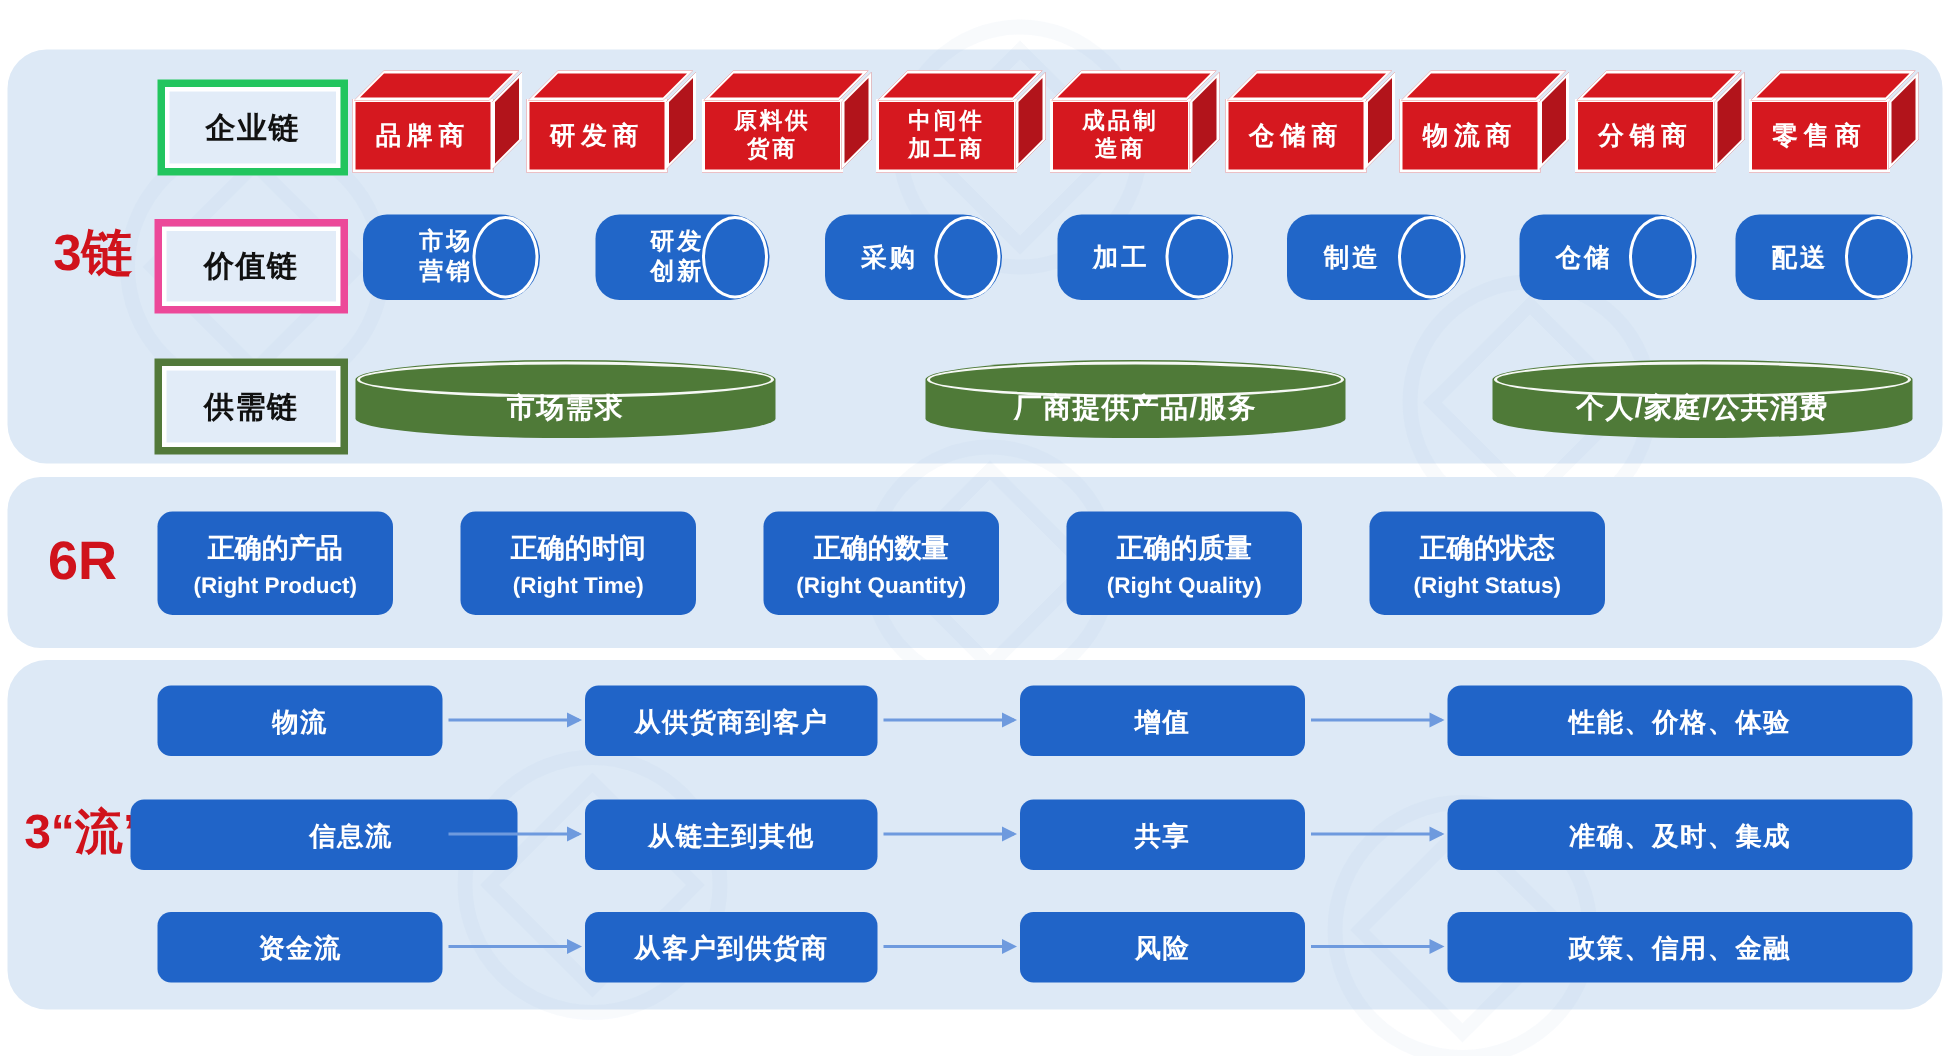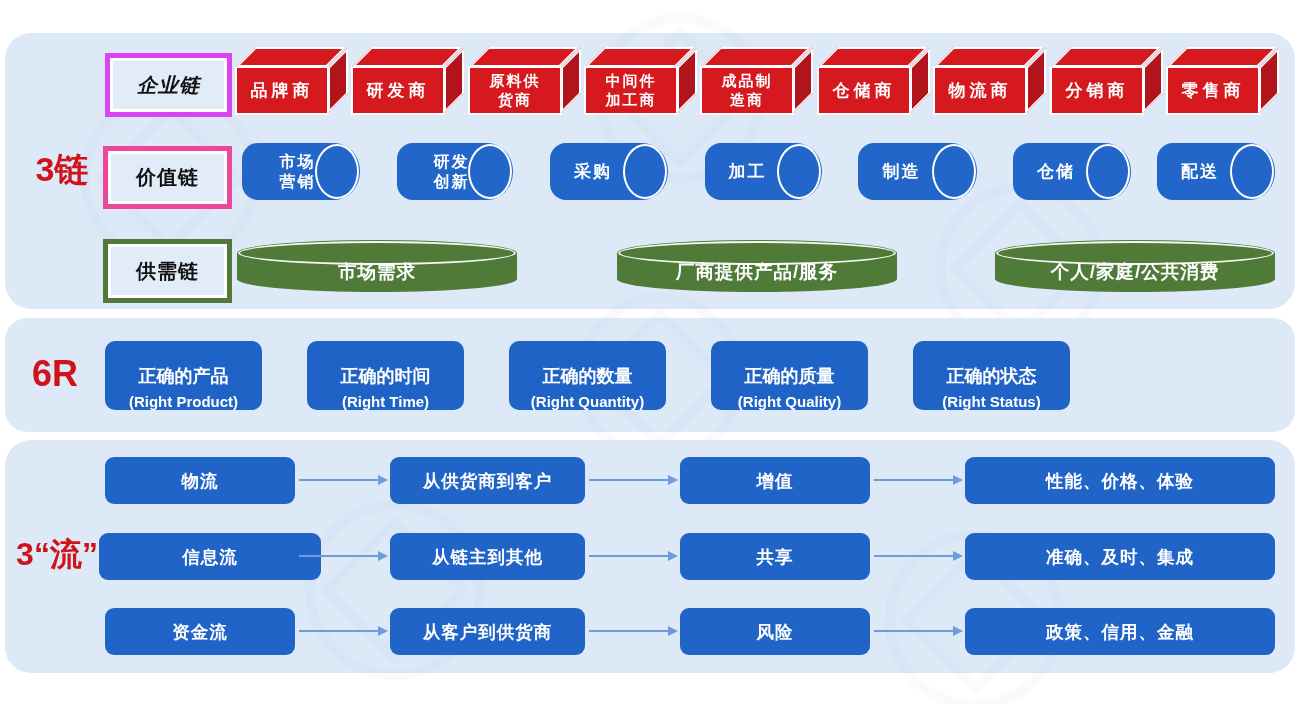--- a/index.html
+++ b/index.html
@@ -17,21 +17,21 @@
   .wm::before{content:"";position:absolute;left:50%;top:50%;width:55%;height:55%;
     border:9px solid #8fb0d6;transform:translate(-50%,-50%) rotate(45deg);}
 
   
   .sec-label{position:absolute;color:#d0121b;font-weight:bold;text-align:center;line-height:1;}
 
   
   .tag{position:absolute;background:#e2ecf8;box-shadow:inset 0 0 0 3px #fff;
     display:flex;align-items:center;justify-content:center;
     font-size:20px;font-weight:bold;color:#111;letter-spacing:1px;}
-  .tag-red{border:5px solid #d946ef;font-style:italic;}
+  .tag-red{border:5px solid #22c55e;}
   .tag-blue{border:5px solid #ec4899;}
   .tag-green{border:5px solid #52793a;}
 
   
   .rbox{position:absolute;width:94px;height:49px;background:#d6181f;border:2px solid #fff;
     box-sizing:border-box;display:flex;align-items:center;justify-content:center;
     color:#fff;font-weight:bold;text-align:center;}
   .rbox::before{content:"";position:absolute;left:9px;top:-21px;width:100%;height:20px;
     background:#d6181f;border:2px solid #fff;box-sizing:border-box;transform:skewX(-45deg);}
   .rbox::after{content:"";position:absolute;right:-21px;top:-10px;width:20px;height:100%;
@@ -52,21 +52,21 @@
   
   .disk{position:absolute;height:52px;background:#4f7a38;border-radius:50%/13px;
     display:flex;align-items:center;justify-content:center;
     color:#fff;font-weight:bold;font-size:18.5px;letter-spacing:1px;}
   .disk::before{content:"";position:absolute;left:1px;right:1px;top:1px;height:24px;
     border:2px solid rgba(255,255,255,.95);border-radius:50%;box-sizing:border-box;}
   .disk .t{position:relative;margin-top:10px;}
 
   
   .r6{position:absolute;width:157px;height:69px;background:#2063c6;border-radius:10px;
-    display:flex;flex-direction:column;align-items:center;justify-content:flex-end;gap:5px;
+    display:flex;flex-direction:column;align-items:center;justify-content:center;gap:5px;
     color:#fff;font-weight:bold;text-align:center;}
   .r6 .cn{font-size:18px;}
   .r6 .en{font-size:15px;}
 
   
   .fbox{position:absolute;height:47px;background:#2064c8;border-radius:9px;
     display:flex;align-items:center;justify-content:center;
     color:#fff;font-weight:bold;font-size:17.5px;letter-spacing:1px;}
 
   
@@ -198,21 +198,21 @@
     </div>
   <div class="arrow" style="left:589px;top:479px;width:87px;"></div>
   <div class="fbox" style="left:680px;top:457px;width:190px;">
       <span>增值</span>
     </div>
   <div class="arrow" style="left:874px;top:479px;width:87px;"></div>
   <div class="fbox" style="left:965px;top:457px;width:310px;">
       <span>性能、价格、体验</span>
     </div>
 
-  <div class="fbox" style="left:99px;top:533px;width:222px;">
+  <div class="fbox" style="left:87px;top:533px;width:222px;padding-left:36px;">
       <span>信息流</span>
     </div>
   <div class="arrow" style="left:299px;top:555px;width:87px;"></div>
   <div class="fbox" style="left:390px;top:533px;width:195px;">
       <span>从链主到其他</span>
     </div>
   <div class="arrow" style="left:589px;top:555px;width:87px;"></div>
   <div class="fbox" style="left:680px;top:533px;width:190px;">
       <span>共享</span>
     </div>

